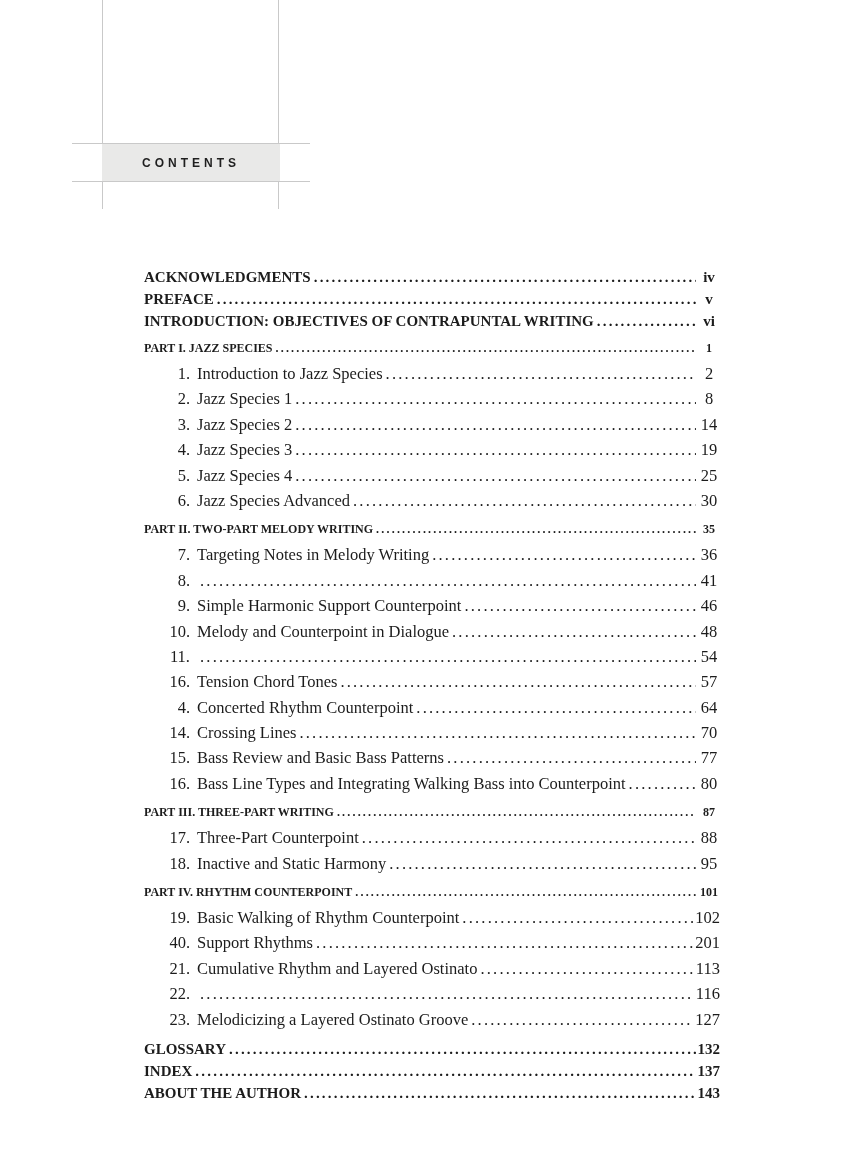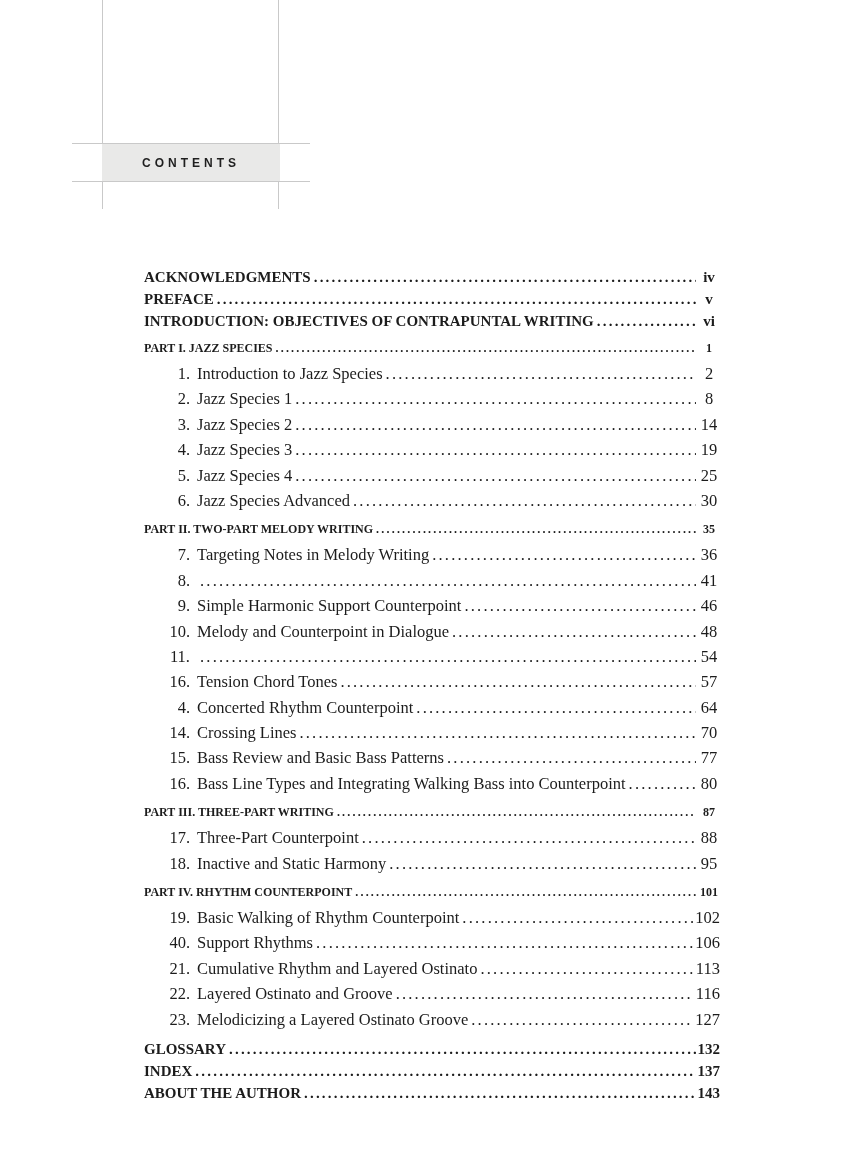--- a/index.html
+++ b/index.html
@@ -238,31 +238,30 @@
     <div class="row row-chapter">
       <span class="num">19.</span>
       <span class="label">Basic Walking of Rhythm Counterpoint</span>
       <span class="dots">........................................................................................................................................................................................................</span>
       <span class="page">102</span>
     </div>
     <div class="row row-chapter">
       <span class="num">40.</span>
       <span class="label">Support Rhythms</span>
       <span class="dots">........................................................................................................................................................................................................</span>
-      <span class="page">106</span>
+      <span class="page">201</span>
     </div>
     <div class="row row-chapter">
       <span class="num">21.</span>
       <span class="label">Cumulative Rhythm and Layered Ostinato</span>
       <span class="dots">........................................................................................................................................................................................................</span>
       <span class="page">113</span>
     </div>
     <div class="row row-chapter">
       <span class="num">22.</span>
-      <span class="label">Layered Ostinato and Groove</span>
       <span class="dots">........................................................................................................................................................................................................</span>
       <span class="page">116</span>
     </div>
     <div class="row row-chapter">
       <span class="num">23.</span>
       <span class="label">Melodicizing a Layered Ostinato Groove</span>
       <span class="dots">........................................................................................................................................................................................................</span>
       <span class="page">127</span>
     </div>
     <div class="row row-back row-back-first">

